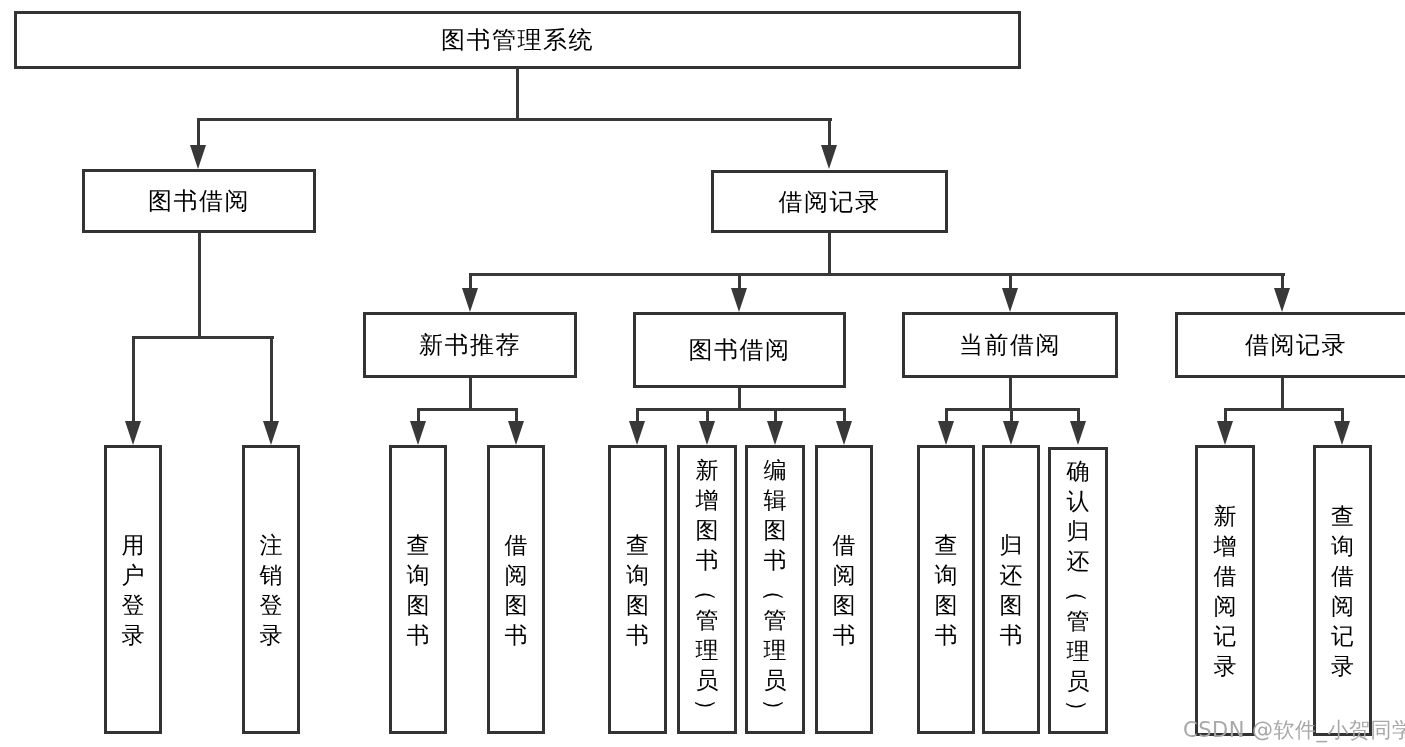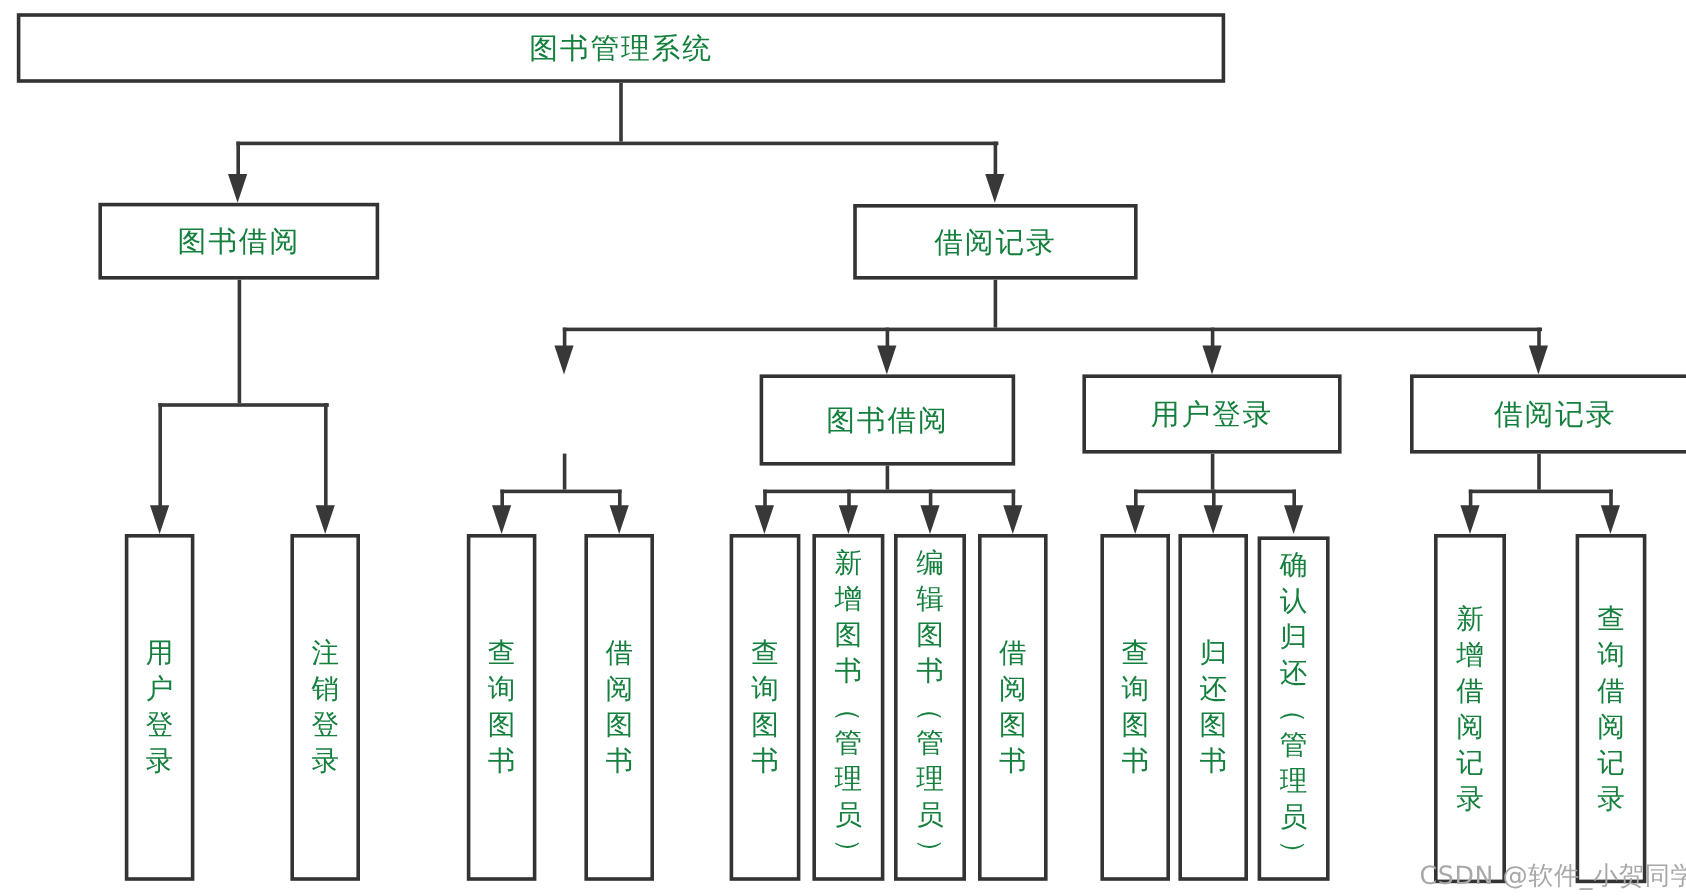--- a/index.html
+++ b/index.html
@@ -9,21 +9,21 @@
     height: 747px;
     background: #ffffff;
     overflow: hidden;
     font-family: "DejaVu Sans", "Liberation Sans", sans-serif;
   }
   .node {
     position: absolute;
     box-sizing: border-box;
     border: 3px solid #333333;
     background: #ffffff;
-    color: #15803d;
+    color: #000000;
     display: flex;
     align-items: center;
     justify-content: center;
     z-index: 2;
   }
   .hbox { font-size: 24px; letter-spacing: 1.5px; white-space: nowrap; }
   .vbox { flex-direction: column; font-size: 23px; }
   .vchar { display: block; height: 30px; line-height: 30px; width: 100%; text-align: center; }
   .vchar.rot { transform: rotate(90deg); }
   .seg { position: absolute; background: #383838; z-index: 1; }
@@ -102,22 +102,23 @@
       <div class="tri" style="left: 1217px; top: 421px;"></div>
       <div class="seg" style="left: 1341px; top: 408px; width: 3px; height: 15px;"></div>
       <div class="tri" style="left: 1334px; top: 421px;"></div>
     </div>
 
   <div class="node hbox" style="left:14px;top:11px;width:1007px;height:58px;">图书管理系统</div>
 
   <div class="node hbox" style="left:82px;top:169px;width:234px;height:64px;">图书借阅</div>
   <div class="node hbox" style="left:711px;top:170px;width:237px;height:63px;">借阅记录</div>
 
+  <div class="node hbox" style="left:363px;top:312px;width:214px;height:66px;">新书推荐</div>
   <div class="node hbox" style="left:633px;top:312px;width:213px;height:76px;">图书借阅</div>
-  <div class="node hbox" style="left:902px;top:312px;width:216px;height:66px;">用户登录</div>
+  <div class="node hbox" style="left:902px;top:312px;width:216px;height:66px;">当前借阅</div>
   <div class="node hbox" style="left:1175px;top:312px;width:242px;height:66px;">借阅记录</div>
 
   <div class="node vbox v-text" style="left:104px;top:445px;width:58px;height:289px;">
       <span class="vchar">用</span>
       <span class="vchar">户</span>
       <span class="vchar">登</span>
       <span class="vchar">录</span>
     </div>
   <div class="node vbox v-text" style="left:242px;top:445px;width:58px;height:289px;">
       <span class="vchar">注</span>

